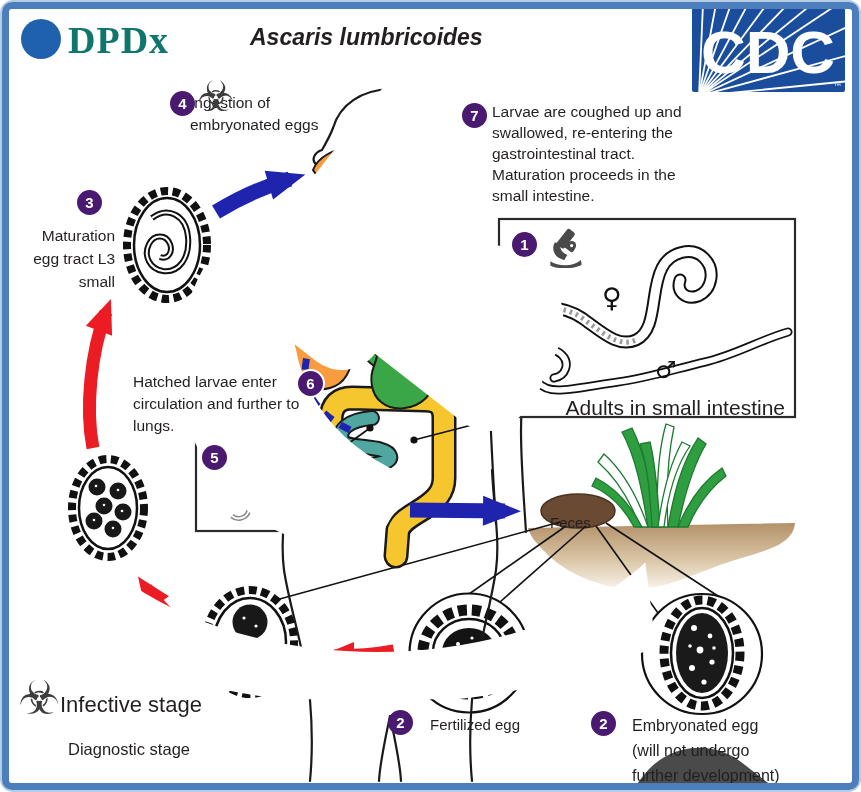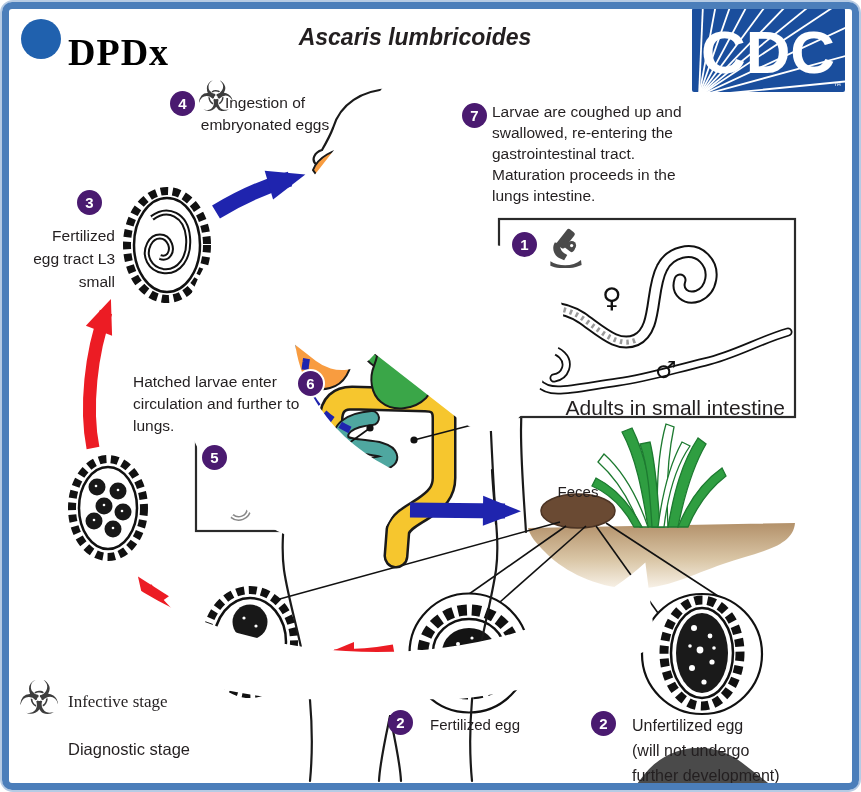--- a/index.html
+++ b/index.html
@@ -2,30 +2,30 @@
 <html><head>
 <meta charset="utf-8">
 <style>
   html,body{margin:0;padding:0;background:#fff;}
   .canvas{position:relative;width:861px;height:792px;background:#fff;overflow:hidden;
           font-family:"Liberation Sans",sans-serif;color:#231f20;}
   .frame-outer{position:absolute;inset:0;border:2px solid #b6cbe4;border-radius:13px;pointer-events:none;z-index:60;}
   .frame-inner{position:absolute;inset:2px;border:7px solid #4b7eba;border-radius:10px;pointer-events:none;z-index:60;}
   .art{position:absolute;left:0;top:0;width:861px;height:792px;z-index:1;}
   .txt{position:absolute;z-index:10;line-height:1.36;}
-  .center{text-align:center;}
+  .center{text-align:left;}
   .right{text-align:right;}
   .badge{position:absolute;width:25px;height:25px;border-radius:50%;background:#4a1a70;color:#fff;
          display:flex;align-items:center;justify-content:center;font-size:15px;font-weight:bold;z-index:12;}
   .badge.ringed{border:2px solid #fff;}
   .title{font-size:23px;font-weight:bold;font-style:italic;}
   .bio{position:absolute;font-family:"DejaVu Sans",sans-serif;color:#3d3d3d;z-index:11;line-height:1;}
   .sym{position:absolute;font-family:"DejaVu Sans",sans-serif;color:#111;z-index:11;line-height:1;}
   .dpdx{position:absolute;left:20px;top:16px;display:flex;align-items:center;z-index:11;}
-  .dpdx .word{font-family:"Liberation Serif",serif;font-weight:bold;font-size:38px;color:#000000;margin-left:4px;letter-spacing:1px;margin-top:12px;}
+  .dpdx .word{font-family:"Liberation Serif",serif;font-weight:bold;font-size:38px;color:#0f766e;margin-left:4px;letter-spacing:1px;}
   .line{display:block;}
 </style>
 </head>
 <body>
 
 <div class="canvas">
 
   <svg class="art" viewBox="0 0 861 792" xmlns="http://www.w3.org/2000/svg">
     <defs>
       <linearGradient id="soilGrad" x1="0" y1="0" x2="0" y2="1">
@@ -281,41 +281,41 @@
   <div class="badge" style="left:591px;top:711px;">2</div>
 
   <div class="bio" style="left:197px;top:76px;font-size:42px;">☣</div>
   <div class="bio" style="left:18px;top:674px;font-size:47px;">☣</div>
 
   <div class="txt center" style="left:190px;top:92px;width:150px;font-size:15.5px;line-height:22px;">
     <span class="line">Ingestion of</span>
     <span class="line">embryonated eggs</span>
   </div>
 
-  <div class="txt" style="left:492px;top:101px;width:214px;font-size:15.5px;line-height:21px;">Larvae are coughed up and swallowed, re-entering the gastrointestinal tract. Maturation proceeds in the lungs intestine.</div>
+  <div class="txt" style="left:492px;top:101px;width:214px;font-size:15.5px;line-height:21px;">Larvae are coughed up and swallowed, re-entering the gastrointestinal tract. Maturation proceeds in the small intestine.</div>
 
   <div class="txt right" style="left:10px;top:224px;width:105px;font-size:15.5px;line-height:23px;">
-    <span class="line">Fertilized</span>
+    <span class="line">Maturation</span>
     <span class="line">egg tract L3</span>
     <span class="line">small</span>
   </div>
 
   <div class="txt" style="left:133px;top:371px;width:184px;font-size:15.5px;line-height:22px;">Hatched larvae enter circulation and further to lungs.</div>
 
   <div class="txt right" style="left:565px;top:394px;width:220px;font-size:21px;">Adults in small intestine</div>
 
   <div class="sym" style="left:602px;top:284px;font-size:27px;">♀</div>
   <div class="sym" style="left:655px;top:358px;font-size:24px;">♂</div>
 
-  <div class="txt" style="left:550px;top:482px;width:56px;font-size:15px;text-align:center;">Feces</div>
+  <div class="txt" style="left:550px;top:513px;width:56px;font-size:15px;text-align:left;">Feces</div>
 
   <div class="txt" style="left:430px;top:715px;font-size:15px;">Fertilized egg</div>
 
   <div class="txt" style="left:632px;top:713px;width:170px;font-size:16px;line-height:25px;">
-    <span class="line">Unfertilized egg</span>
+    <span class="line">Embryonated egg</span>
     <span class="line">(will not undergo</span>
     <span class="line">further development)</span>
   </div>
 
-  <div class="txt" style="left:68px;top:690px;font-size:17px;font-family:Liberation Serif, serif;">Infective stage</div>
+  <div class="txt" style="left:60px;top:690px;font-size:22px;">Infective stage</div>
   <div class="txt" style="left:68px;top:738px;font-size:16.5px;">Diagnostic stage</div>
 
 </div>
 
 </body></html>

